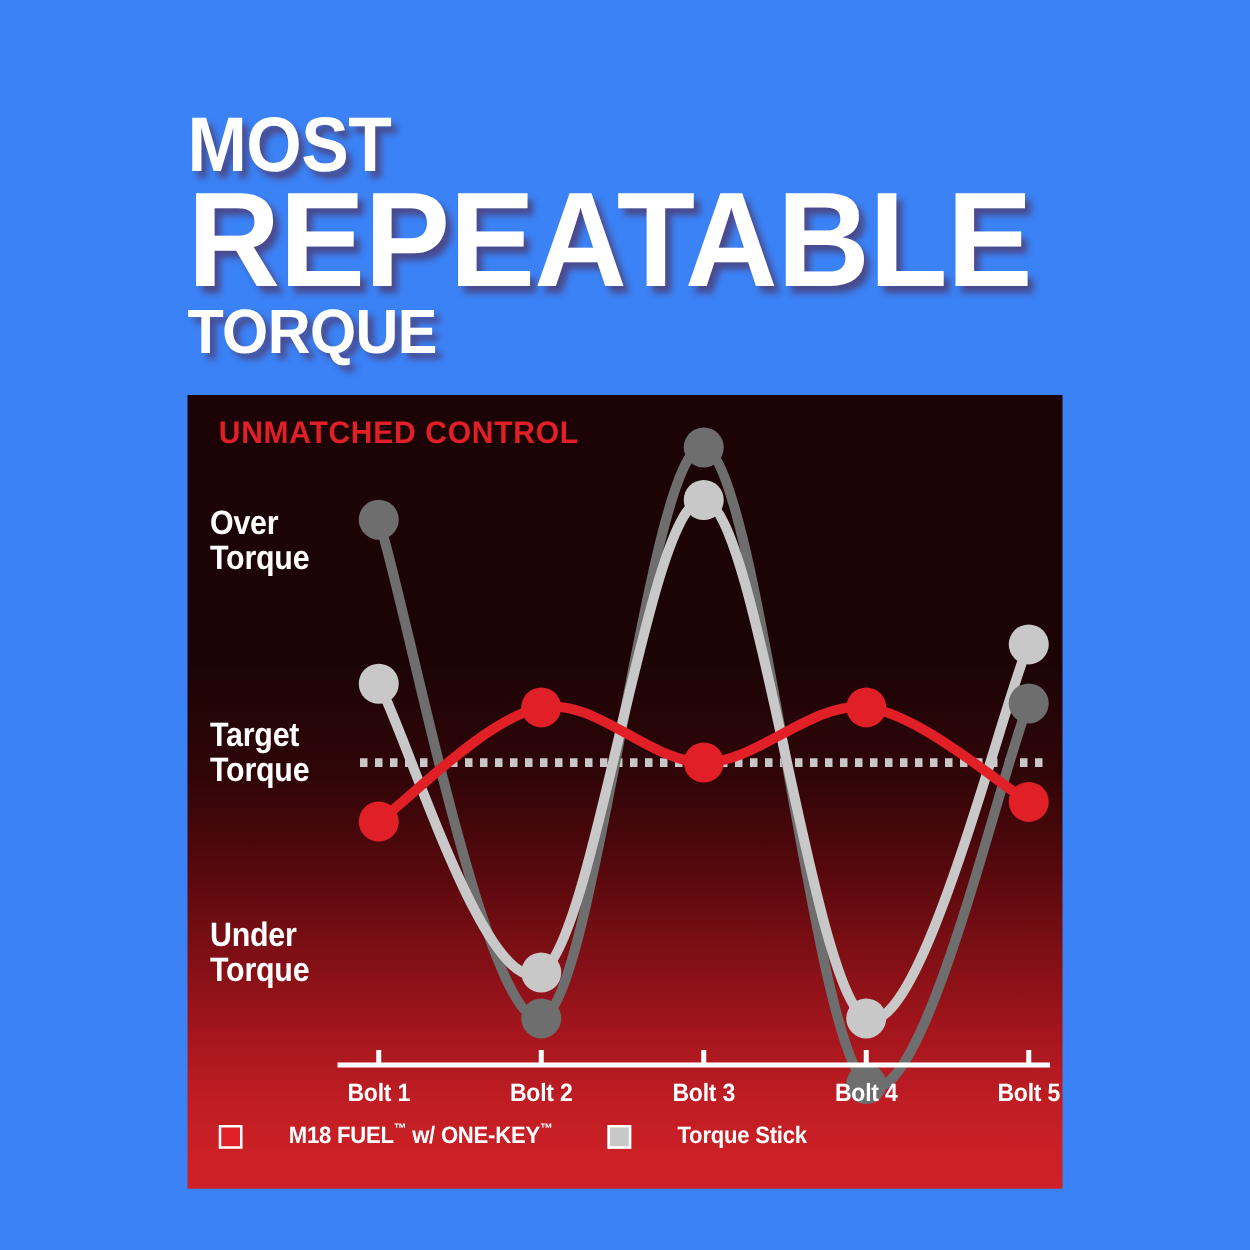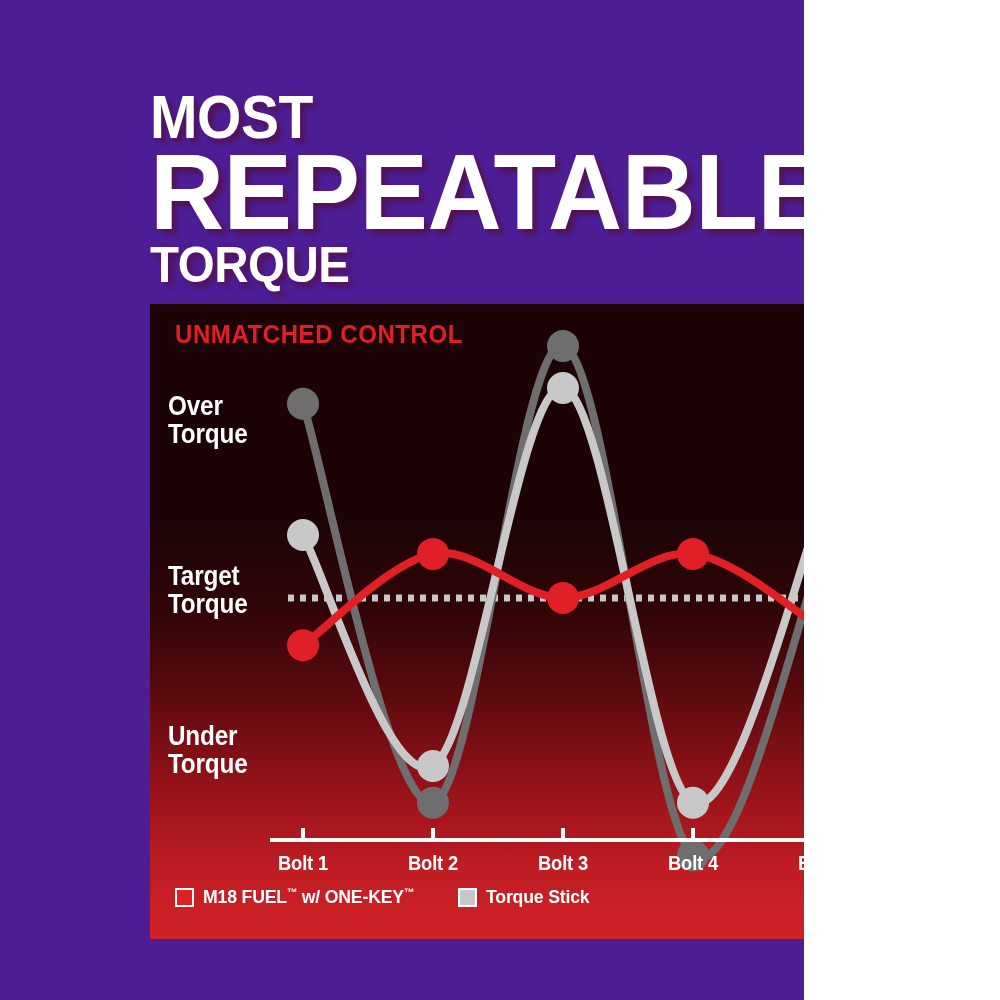--- a/index.html
+++ b/index.html
@@ -5,23 +5,23 @@
   html, body {
     margin: 0;
     padding: 0;
     background: #ffffff;
   }
   body {
     font-family: "Liberation Sans", sans-serif;
   }
   #poster {
     position: relative;
-    width: 804px;
+    width: 1000px;
     height: 1000px;
-    background: #4c1d95;
+    background: #3b82f6;
     overflow: hidden;
   }
 
   
   .headline {
     position: absolute;
     left: 150px;
     top: 88px;
     width: 760px;
   }
@@ -51,35 +51,34 @@
     font-size: 50px;
     transform: scaleX(0.95);
     transform-origin: left center;
     margin-top: -2px;
   }
 
   
   .panel {
     position: absolute;
     left: 150px;
-    top: 304px;
+    top: 316px;
     width: 700px;
     height: 635px;
     background: linear-gradient(to bottom,
       #1c0406 0%,
       #1c0406 34%,
       #300508 48%,
       #57090d 60%,
       #7d0f15 70%,
       #a3151c 80%,
       #c01d24 89%,
       #cb2026 96%,
       #cd2127 100%);
     overflow: hidden;
-    padding-left: 36px;
   }
   .panel-title {
     position: absolute;
     left: 25px;
     top: 16px;
     color: #e01f26;
     font-family: "Liberation Sans", sans-serif;
     font-weight: bold;
     font-size: 25px;
     letter-spacing: 0.6px;
@@ -130,20 +129,21 @@
     left: 25px;
     top: 582px;
     display: flex;
     align-items: center;
     gap: 0;
   }
   .legend-item {
     display: flex;
     align-items: center;
     white-space: nowrap;
+    gap: 28px;
   }
   .legend-item + .legend-item { margin-left: 28px; }
   .swatch {
     width: 19px;
     height: 19px;
     border: 2px solid #ffffff;
     box-sizing: border-box;
     margin-right: 9px;
     flex: 0 0 auto;
   }

